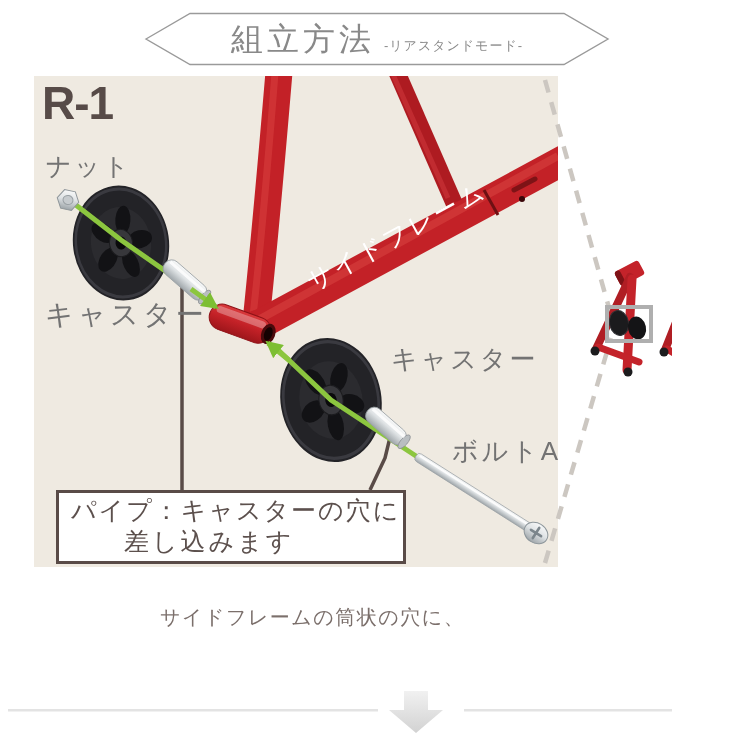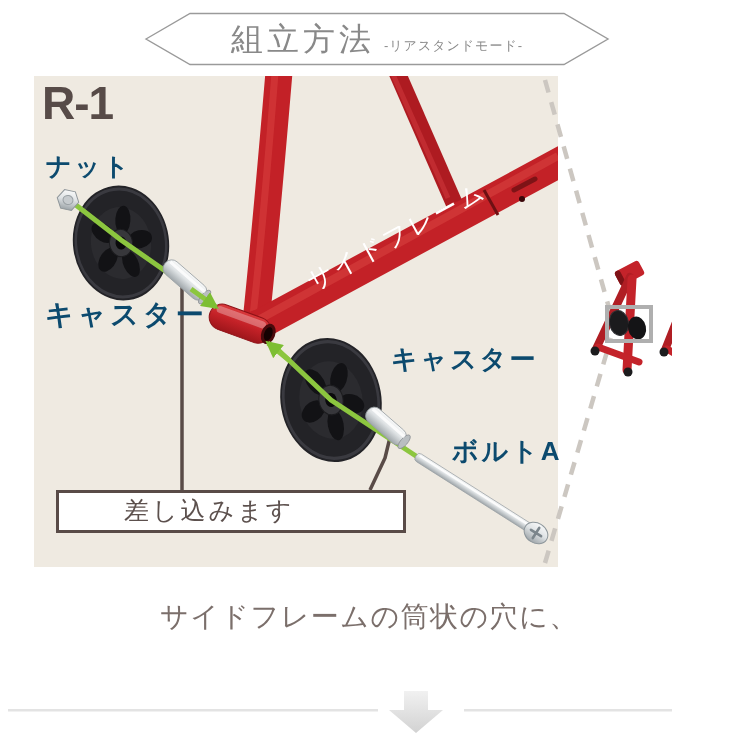--- a/index.html
+++ b/index.html
@@ -12,39 +12,39 @@
   .header-text{position:absolute;left:0;top:0;width:466px;height:54px;
     display:flex;align-items:baseline;justify-content:center;gap:9px;}
   .header-title{font-size:32px;color:#898989;letter-spacing:4px;line-height:54px;}
   .header-subtitle{font-size:13px;color:#8a8a8a;letter-spacing:1px;}
 
   
   .photo{position:absolute;left:18px;top:76px;width:524px;height:491px;background:#EFEAE1;margin-left:16px;}
   .photo svg{position:absolute;left:0;top:0;}
   .step-label{position:absolute;left:8px;top:0px;font-size:46px;font-weight:bold;
     color:#574B48;letter-spacing:-1px;}
-  .part-label{position:absolute;font-size:26px;color:#0c4a6e;letter-spacing:3px;white-space:nowrap;font-weight:bold;}
+  .part-label{position:absolute;font-size:26px;color:#737373;letter-spacing:3px;white-space:nowrap;}
   .lbl-nut{left:12px;top:74px;font-size:25px;}
   .lbl-caster-left{left:11px;top:220px;font-size:28px;letter-spacing:4px;}
   .lbl-caster-right{left:357px;top:266px;font-size:26px;}
   .lbl-bolt{left:418px;top:358px;font-size:26px;text-align:right;}
   .frame-label{position:absolute;left:264px;top:148px;width:180px;text-align:center;
     font-size:25px;color:#ffffff;letter-spacing:3px;transform:rotate(-28.5deg);white-space:nowrap;}
 
   .callout{position:absolute;left:22px;top:414px;width:344px;background:#ffffff;
     border:3px solid #594B47;color:#5C504D;font-size:25px;line-height:31px;
     padding:2px 0 4px 0;}
   .callout .l1{padding-left:12px;letter-spacing:2px;white-space:nowrap;}
   .callout .l2{padding-left:65px;letter-spacing:3px;white-space:nowrap;}
 
   
   .overlay{position:absolute;left:0;top:0;}
 
   
-  .caption{position:absolute;left:160px;top:599px;color:#7B6F6B;font-size:28px;
+  .caption{position:absolute;left:160px;top:599px;color:#7B6F6B;font-size:20px;
     line-height:36px;letter-spacing:1.5px;text-align:center;}
 </style>
 </head>
 <body>
 
 <div id="canvas">
 
   <div class="header-wrap">
     <svg class="header-svg" width="466" height="54" viewBox="0 0 466 54">
       <polygon points="2,27 46,1.5 420,1.5 464,27 420,52.5 46,52.5" fill="#ffffff" stroke="#9a9a9a" stroke-width="1.4"></polygon>
@@ -170,20 +170,21 @@
     </svg>
 
     <span class="step-label">R-1</span>
     <span class="part-label lbl-nut">ナット</span>
     <span class="part-label lbl-caster-left">キャスター</span>
     <span class="part-label lbl-caster-right">キャスター</span>
     <span class="part-label lbl-bolt">ボルトA</span>
     <span class="frame-label">サイドフレーム</span>
 
     <div class="callout">
+      <div class="l1">パイプ：キャスターの穴に</div>
       <div class="l2">差し込みます</div>
     </div>
   </div>
 
   <svg class="overlay" width="750" height="750" viewBox="0 0 750 750">
     <defs>
       <linearGradient id="arrowGrad" x1="0" y1="0" x2="0" y2="1">
         <stop offset="0" stop-color="#F1F1F1"></stop>
         <stop offset="1" stop-color="#D2D2D2"></stop>
       </linearGradient>

